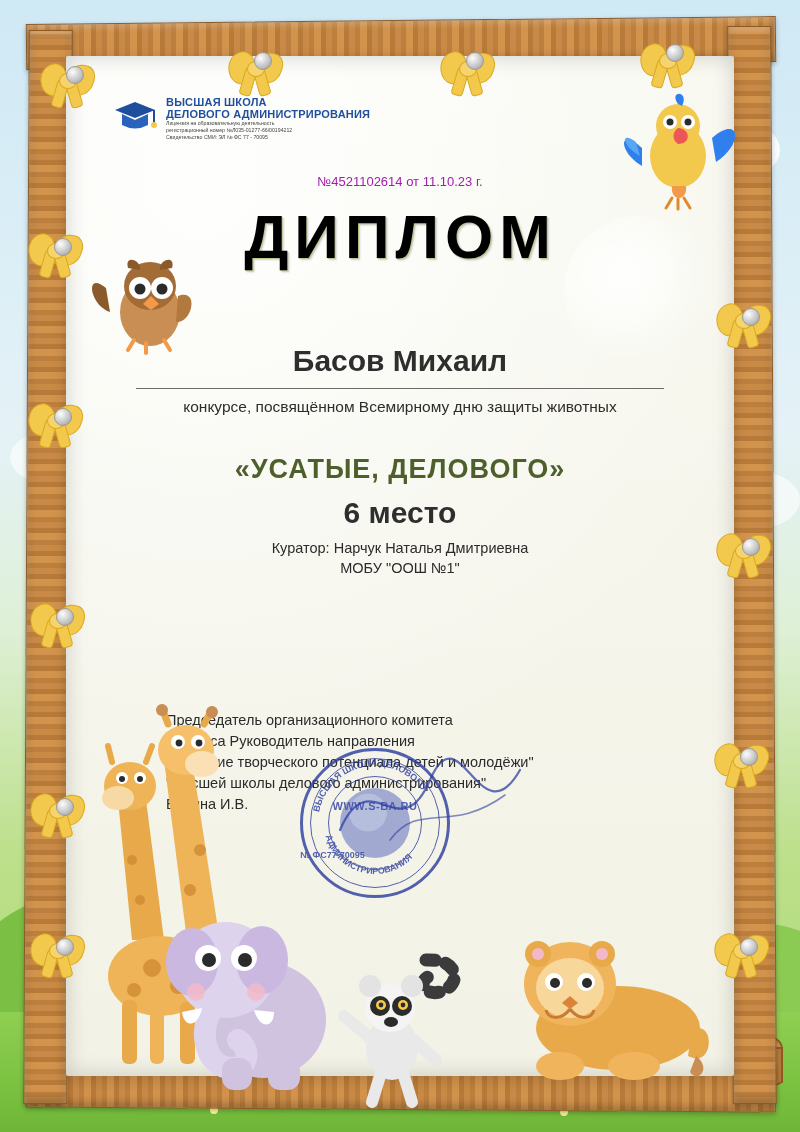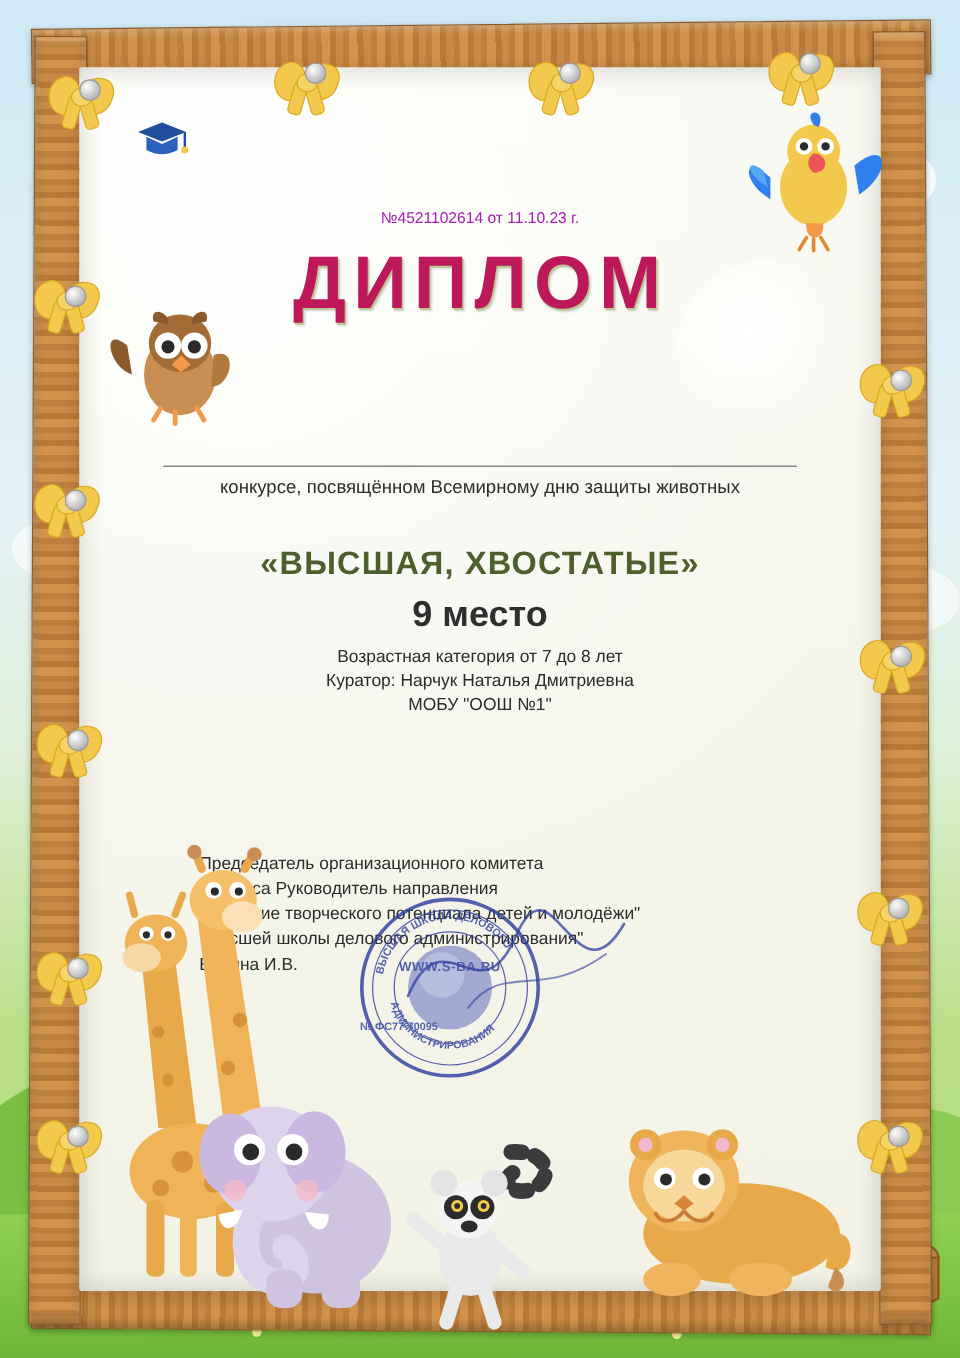--- a/index.html
+++ b/index.html
@@ -158,21 +158,21 @@
   .logo-text .l3, .logo-text .l4, .logo-text .l5 {
     font-size: 5.2px; color: #444; line-height: 7px;
   }
   .doc-number {
     position: absolute; left: 0; right: 0; top: 118px;
     font-size: 13px; color: #a21caf;
   }
   .title {
     position: absolute; left: 1px; right: 0; top: 145px;
     font-size: 62px; font-weight: bold; letter-spacing: 6px;
-    color: #be185d;
+    color: #000000;
     text-shadow: 1px 1px 0 #b9c98f, 2px 2px 2px rgba(0,0,0,.18);
   }
   .subtitle {
     position: absolute; left: 0; right: 0; top: 220px;
     font-size: 17px; letter-spacing: 2px; color: #3a3a3a;
   }
   .recipient {
     position: absolute; left: 0; right: 0; top: 288px;
     font-size: 30px; font-weight: bold; color: #2e2e2e;
   }
@@ -406,32 +406,39 @@
 
     <div class="logo-block">
       <div class="logo-cap">
         <svg width="46" height="40" viewBox="0 0 46 40">
           <path d="M3 14 L23 6 L43 14 L23 22 Z" fill="#1f4f9c"></path>
           <path d="M10 18 L10 29 Q23 36 36 29 L36 18 L23 24 Z" fill="#2a62bd"></path>
           <rect x="41" y="14" width="2" height="14" fill="#1f4f9c"></rect>
           <circle cx="42" cy="29" r="3" fill="#f2c94c"></circle>
         </svg>
       </div>
+      <div class="logo-text">
+        <div class="l1">ВЫСШАЯ ШКОЛА</div>
+        <div class="l2">ДЕЛОВОГО АДМИНИСТРИРОВАНИЯ</div>
+        <div class="l3">Лицензия на образовательную деятельность</div>
+        <div class="l4">регистрационный номер №Л035-01277-66/00194212</div>
+        <div class="l5">Свидетельство СМИ: ЭЛ № ФС 77 - 70095</div>
+      </div>
     </div>
 
     <div class="doc-number">№4521102614 от 11.10.23 г.</div>
     <div class="title">ДИПЛОМ</div>
+    <div class="recipient">Басов Михаил</div>
     <div class="rule"></div>
     <div class="reason">
       <div>конкурсе, посвящённом Всемирному дню защиты животных</div>
     </div>
-    <div class="contest">«ВЫСШАЯ, ХВОСТАТЫЕ»</div>
-    <div class="place">9 место</div>
+    <div class="contest">«УСАТЫЕ, ДЕЛОВОГО»</div>
+    <div class="place">6 место</div>
     <div class="details">
-      <div>Возрастная категория от 7 до 8 лет</div>
       <div>Куратор: Нарчук Наталья Дмитриевна</div>
       <div>МОБУ "ООШ №1"</div>
     </div>
 
     <div class="signature">
       <div>Председатель организационного комитета</div>
       <div>конкурса Руководитель направления</div>
       <div>"Развитие творческого потенциала детей и молодёжи"</div>
       <div>"Высшей школы делового администрирования"</div>
       <div> Бабина И.В.</div>

